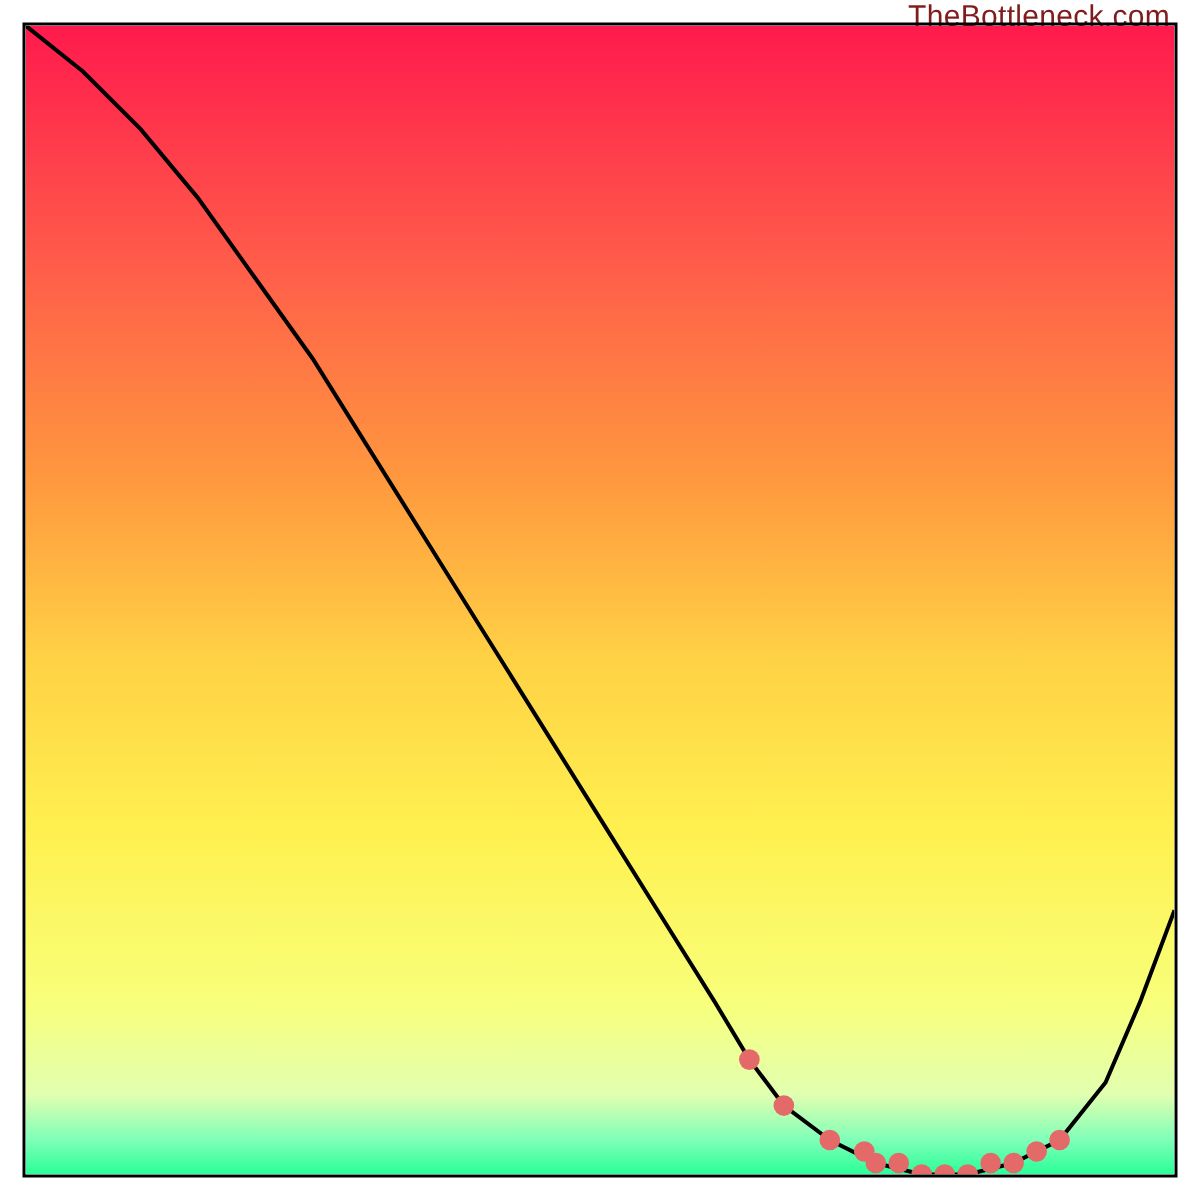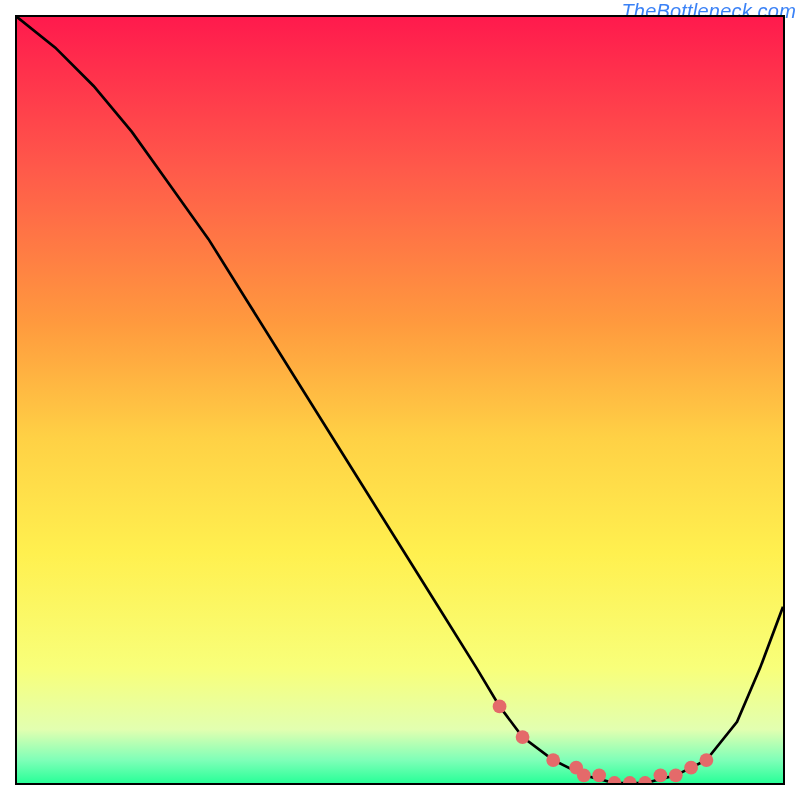--- a/index.html
+++ b/index.html
@@ -26,25 +26,24 @@
     box-sizing: border-box;
     overflow: hidden;
   }
   .gradient {
     position: absolute;
     left: 0; top: 0; right: 0; bottom: 0;
   }
   .watermark {
     position: absolute;
     top: 0px;
-    right: 4px;
+    right: 20px;
     font-size: 20px;
-    color: #3b82f6;
+    color: #7f1d1d;
     letter-spacing: 0.2px;
-    font-style: italic;
   }
   svg.curve {
     position: absolute;
     left: 0; top: 0;
     width: 100%; height: 100%;
   }
 </style>
 </head>
 <body>
 

